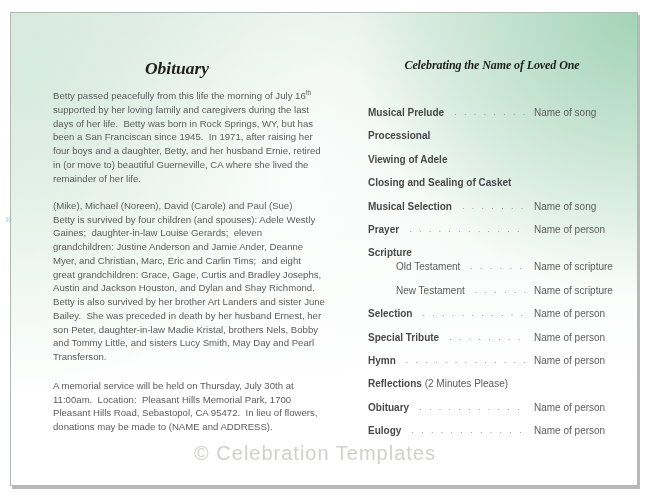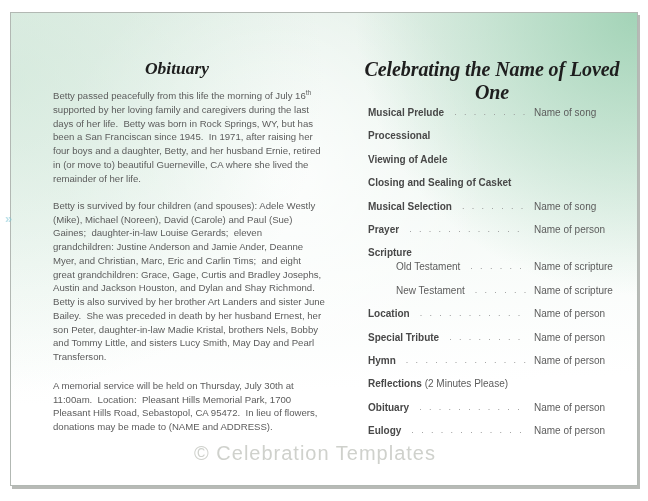--- a/index.html
+++ b/index.html
@@ -17,21 +17,21 @@
       radial-gradient(circle at 0% 14%, rgba(193,224,205,0.45) 0%, rgba(193,224,205,0.0) 42%),
       radial-gradient(circle at 42% 34%, rgba(255,255,255,0.85) 0%, rgba(255,255,255,0.0) 45%),
       linear-gradient(177deg, #e6f1ea 0%, #eef6f1 28%, #f9fcfa 55%, #ffffff 78%, #ffffff 100%);
   }
   .page-title{
     position:absolute;text-align:center;
     font-family:"Liberation Serif","DejaVu Serif",serif;
     font-weight:bold;font-style:italic;color:#1e1e1e;
   }
   .title-left{left:28px;top:45px;width:276px;font-size:17.5px;}
-  .title-right{left:350px;top:45px;width:262px;font-size:20px;letter-spacing:-0.1px;}
+  .title-right{left:350px;top:45px;width:262px;font-size:12px;letter-spacing:-0.1px;}
   .obituary-text{
     position:absolute;left:42px;top:76px;width:268px;
     font-size:9.6px;line-height:13.75px;color:#5c5c5c;
   }
   .obituary-text .para + .para{margin-top:13.5px;}
   .obituary-text .para:last-child{margin-top:15px;}
   .obituary-text .line{white-space:pre;}
   .obituary-text sup{font-size:6.5px;vertical-align:super;line-height:0;}
   .program{
     position:absolute;left:357px;top:93px;width:252px;
@@ -71,22 +71,22 @@
       <div class="para">
         <div class="line">Betty passed peacefully from this life the morning of July 16<sup>th</sup></div>
         <div class="line">supported by her loving family and caregivers during the last</div>
         <div class="line">days of her life.  Betty was born in Rock Springs, WY, but has</div>
         <div class="line">been a San Franciscan since 1945.  In 1971, after raising her</div>
         <div class="line">four boys and a daughter, Betty, and her husband Ernie, retired</div>
         <div class="line">in (or move to) beautiful Guerneville, CA where she lived the</div>
         <div class="line">remainder of her life.</div>
       </div>
       <div class="para">
+        <div class="line">(Mike), Michael (Noreen), David (Carole) and Paul (Sue)</div>
         <div class="line">Betty is survived by four children (and spouses): Adele Westly</div>
-        <div class="line">(Mike), Michael (Noreen), David (Carole) and Paul (Sue)</div>
         <div class="line">Gaines;  daughter-in-law Louise Gerards;  eleven</div>
         <div class="line">grandchildren: Justine Anderson and Jamie Ander, Deanne</div>
         <div class="line">Myer, and Christian, Marc, Eric and Carlin Tims;  and eight</div>
         <div class="line">great grandchildren: Grace, Gage, Curtis and Bradley Josephs,</div>
         <div class="line">Austin and Jackson Houston, and Dylan and Shay Richmond.</div>
         <div class="line">Betty is also survived by her brother Art Landers and sister June</div>
         <div class="line">Bailey.  She was preceded in death by her husband Ernest, her</div>
         <div class="line">son Peter, daughter-in-law Madie Kristal, brothers Nels, Bobby</div>
         <div class="line">and Tommy Little, and sisters Lucy Smith, May Day and Pearl</div>
         <div class="line">Transferson.</div>
@@ -131,21 +131,21 @@
         <span class="lbl">Old Testament</span>
         <span class="dots">. . . . . . . . . . . . . . . . . . . . . . . . . . . . . . . . . . . . . . . . . . . . . . . . . . . . . . . . . . . . . . . . . . . . . . . . . . . . . . . . </span>
         <span class="val">Name of scripture</span>
       </div>
       <div class="row sub">
         <span class="lbl">New Testament</span>
         <span class="dots">. . . . . . . . . . . . . . . . . . . . . . . . . . . . . . . . . . . . . . . . . . . . . . . . . . . . . . . . . . . . . . . . . . . . . . . . . . . . . . . . </span>
         <span class="val">Name of scripture</span>
       </div>
       <div class="row">
-        <span class="lbl">Location</span>
+        <span class="lbl">Selection</span>
         <span class="dots">. . . . . . . . . . . . . . . . . . . . . . . . . . . . . . . . . . . . . . . . . . . . . . . . . . . . . . . . . . . . . . . . . . . . . . . . . . . . . . . . </span>
         <span class="val">Name of person</span>
       </div>
       <div class="row">
         <span class="lbl">Special Tribute</span>
         <span class="dots">. . . . . . . . . . . . . . . . . . . . . . . . . . . . . . . . . . . . . . . . . . . . . . . . . . . . . . . . . . . . . . . . . . . . . . . . . . . . . . . . </span>
         <span class="val">Name of person</span>
       </div>
       <div class="row">
         <span class="lbl">Hymn</span>

